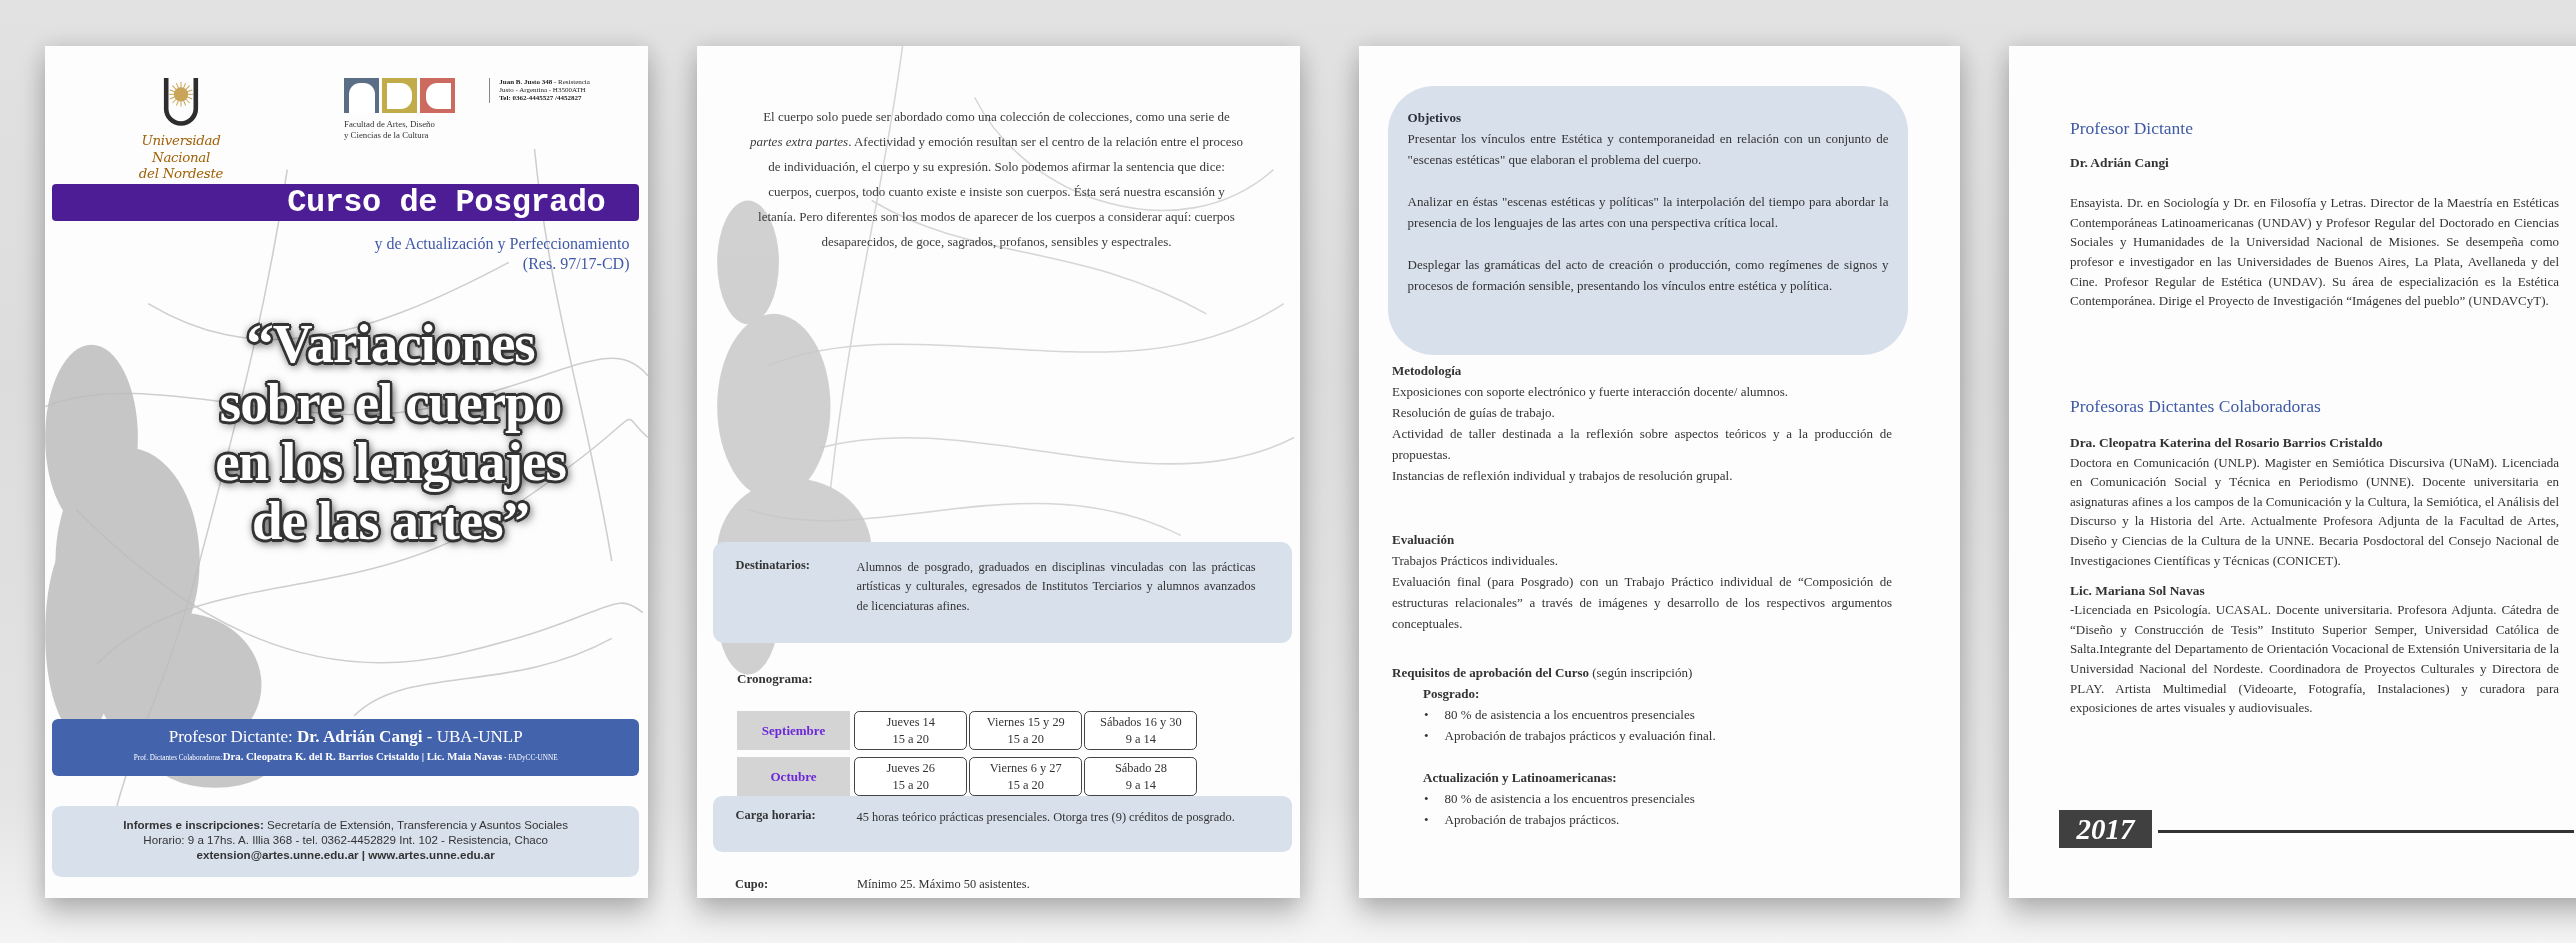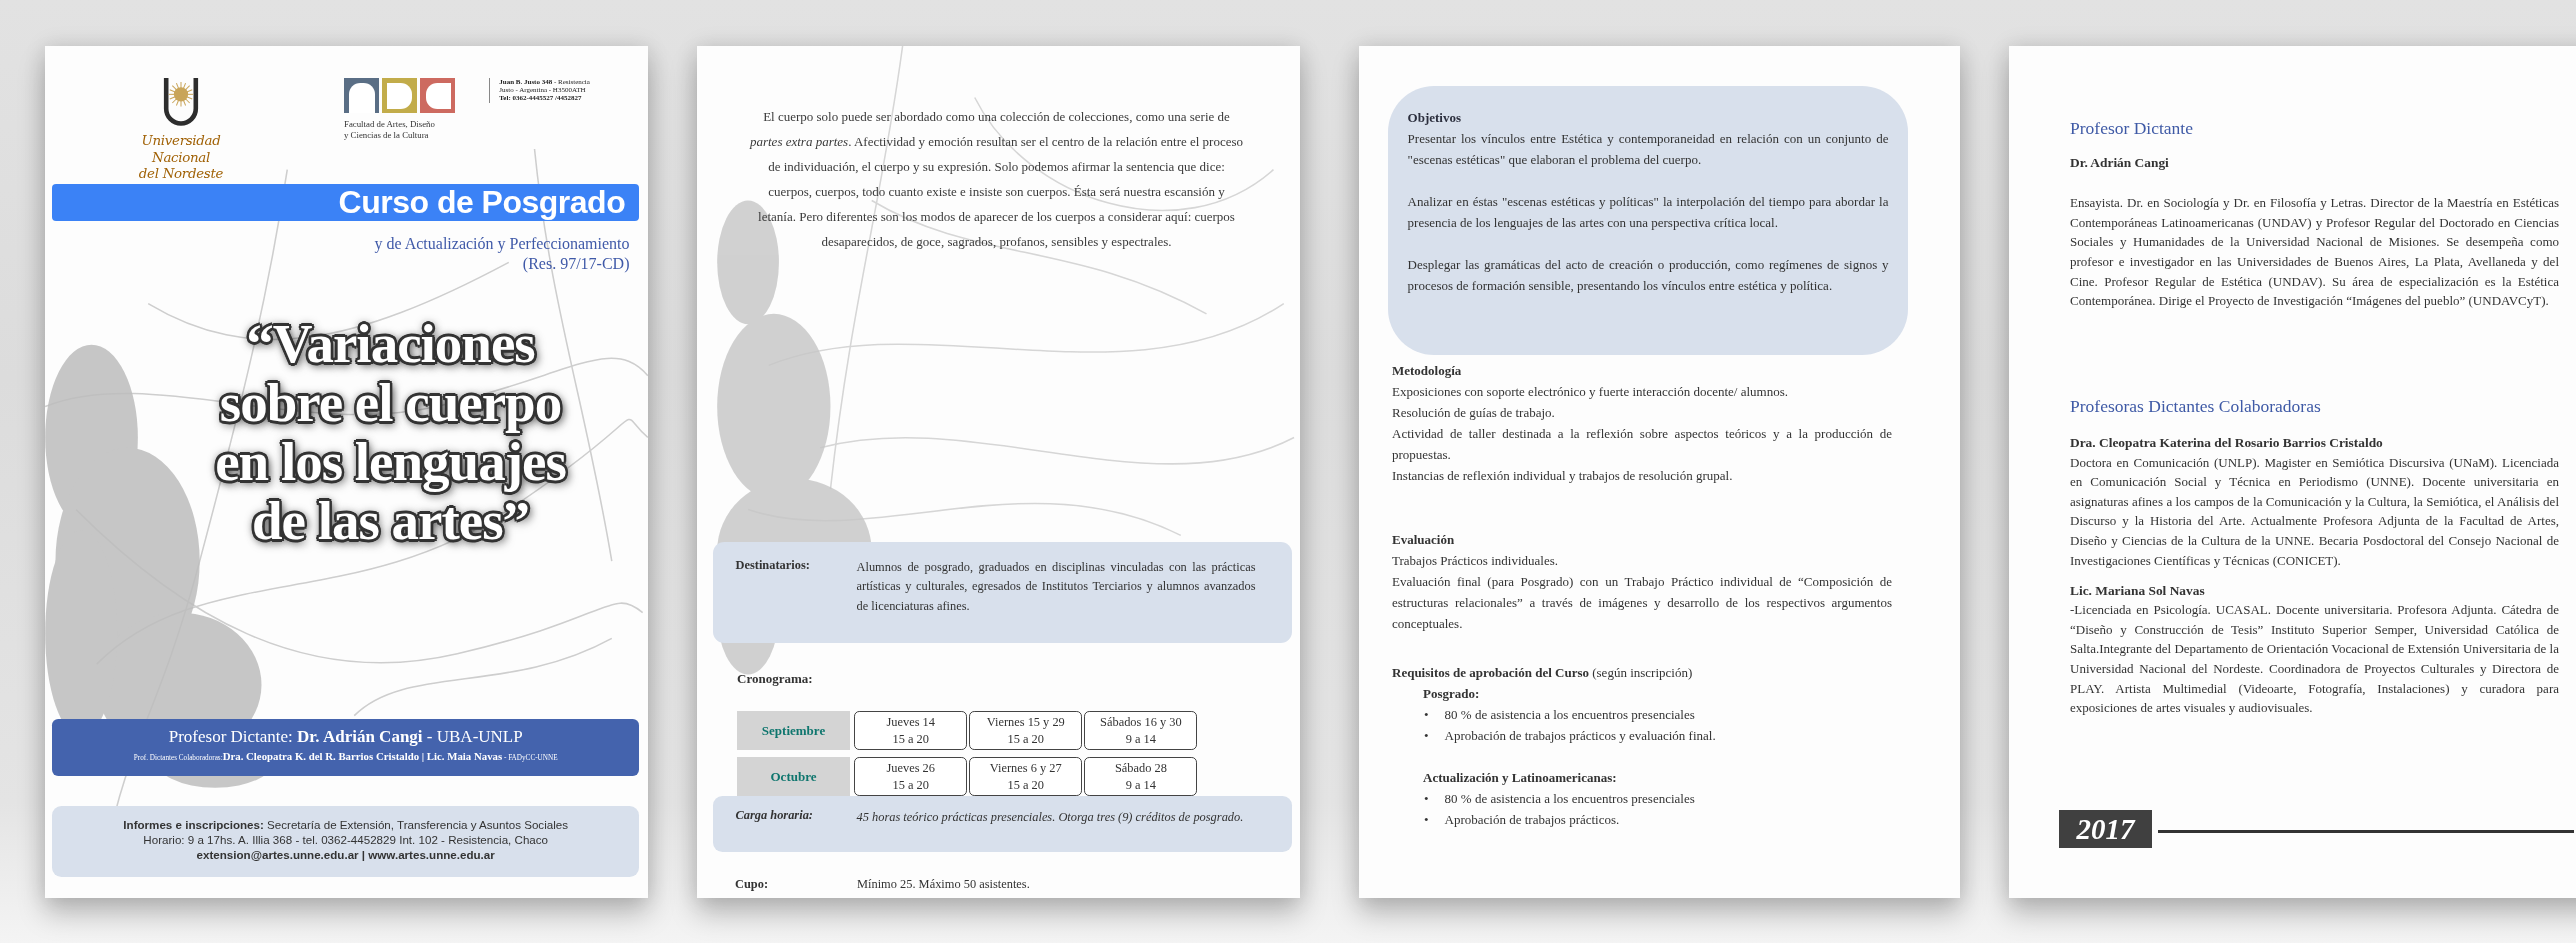--- a/index.html
+++ b/index.html
@@ -34,24 +34,24 @@
   .fadycc-logo { position: absolute; left: 299px; top: 32px; }
   .fadycc-boxes { display: flex; gap: 3.1px; }
   .fbox { width: 35px; height: 35px; position: relative; }
   .fbox .inner { position: absolute; background: #fff; }
   .fadycc-name { font-family: "Liberation Serif", serif; font-size: 8.8px; line-height: 11.3px; color: #333; margin-top: 6.2px; }
   .contact-head { position: absolute; left: 444px; top: 32px; border-left: 0.5px solid #888; padding-left: 9.3px; font-size: 7px; line-height: 8.2px; color: #222; }
   .contact-head b { font-weight: bold; }
 
   .title-bar {
     position: absolute; left: 7.2px; top: 138px; width: 587px; height: 37px;
-    background: #3b82f6; border-radius: 4.1px;
-    color: #fff; text-align: right; padding-right: 14px;
+    background: #4c1d95; border-radius: 4.1px;
+    color: #fff; text-align: right; padding-right: 34px;
     font-size: 32px; line-height: 37px; font-weight: bold;
-    font-family: Liberation Sans, sans-serif; letter-spacing: -0.5px;
+    font-family: Liberation Mono, monospace; letter-spacing: -0.5px;
   }
   .subtitle {
     position: absolute; right: 18.5px; top: 188px; text-align: right;
     color: #3f59a8; font-size: 16px; line-height: 19.6px; font-family: "Liberation Serif", serif;
   }
   .main-title {
     position: absolute; left: 98px; top: 268px; width: 495px; text-align: center;
     font-family: "Liberation Serif", serif; font-weight: bold;
     font-size: 55px; line-height: 59px; color: #fff; letter-spacing: -1px;
     text-shadow:
@@ -84,25 +84,25 @@
   .dest-box {
     position: absolute; left: 15.5px; top: 496px; width: 579px; height: 101px;
     background: #d8e0ec; border-radius: 11.3px;
   }
   .lbl { position: absolute; font-weight: bold; font-size: 12.4px; color: #333; }
   .val { position: absolute; font-size: 12.4px; color: #333; text-align: justify; }
   .dest-box .lbl { left: 23px; top: 15.5px; }
   .dest-box .val { left: 144px; top: 15.5px; width: 399px; line-height: 19.6px; }
   .crono-label { position: absolute; left: 40px; top: 625px; font-weight: bold; font-size: 13px; color: #333; }
   .crono-row { position: absolute; left: 40px; height: 39px; display: flex; gap: 2.1px; }
-  .month-cell { width: 113px; height: 39px; background: #d4d4d4; font-weight: bold; font-size: 13px; color: #0f766e; display: flex; align-items: center; justify-content: center; margin-right: 2.1px; }
+  .month-cell { width: 113px; height: 39px; background: #d4d4d4; font-weight: bold; font-size: 13px; color: #6d28d9; display: flex; align-items: center; justify-content: center; margin-right: 2.1px; }
   .day-cell { width: 113px; height: 39px; border: 0.8px solid #444; border-radius: 5.2px; background: #fff; text-align: center; font-size: 12.4px; line-height: 17px; color: #333; padding-top: 2.1px; }
   .carga-box {
     position: absolute; left: 15.5px; top: 750px; width: 579px; height: 56px;
-    background: #d8e0ec; border-radius: 9.3px; font-style: italic;
+    background: #d8e0ec; border-radius: 9.3px;
   }
   .carga-box .lbl { left: 23px; top: 12.4px; }
   .carga-box .val { left: 144px; top: 12.4px; width: 399px; line-height: 19.6px; }
   .cupo-lbl { left: 38px; top: 831px; }
   .cupo-val { left: 160px; top: 831px; }
 
   
   .obj-box {
     position: absolute; left: 29px; top: 40px; width: 520px; height: 269px;
     background: #d8e0ec; border-radius: 46px;

